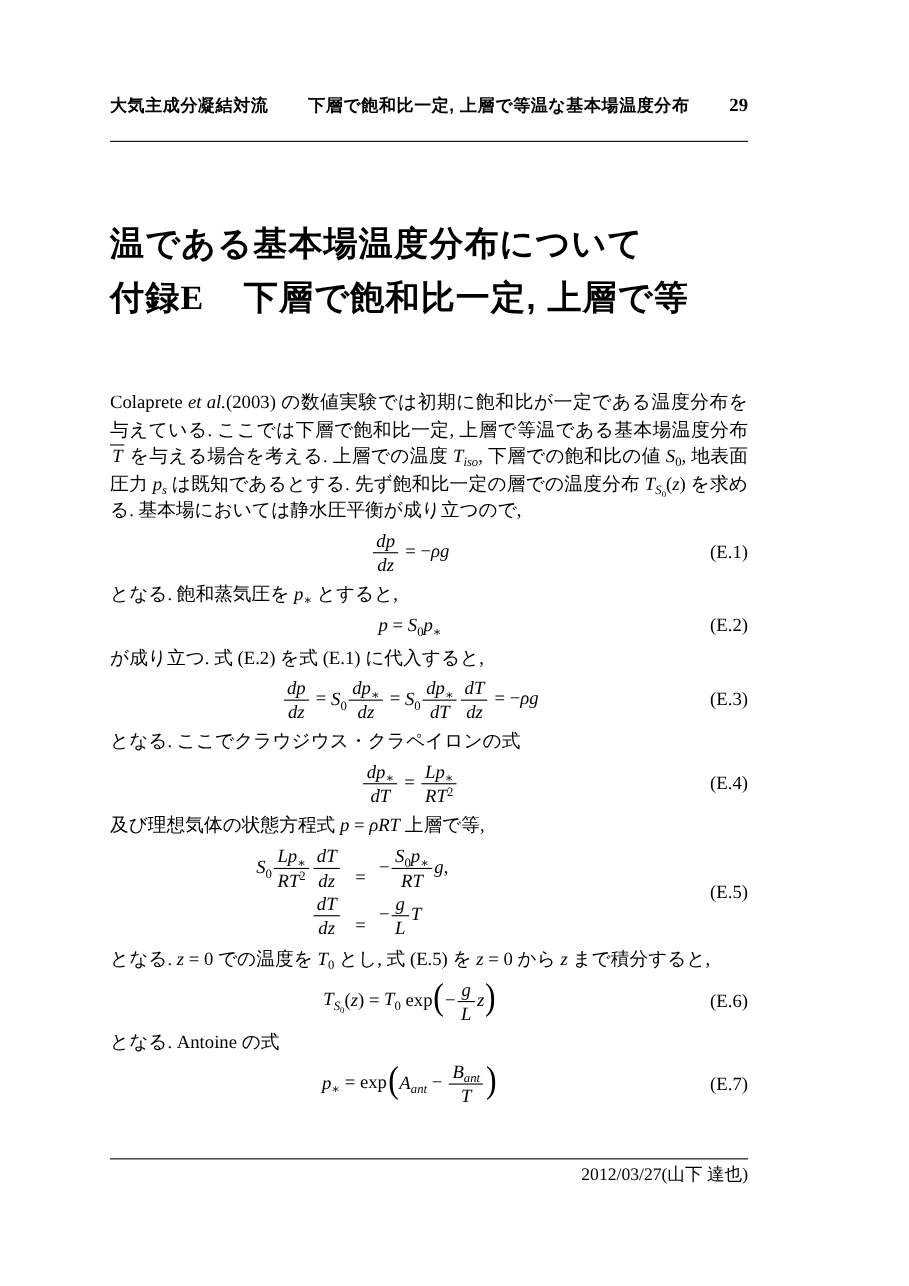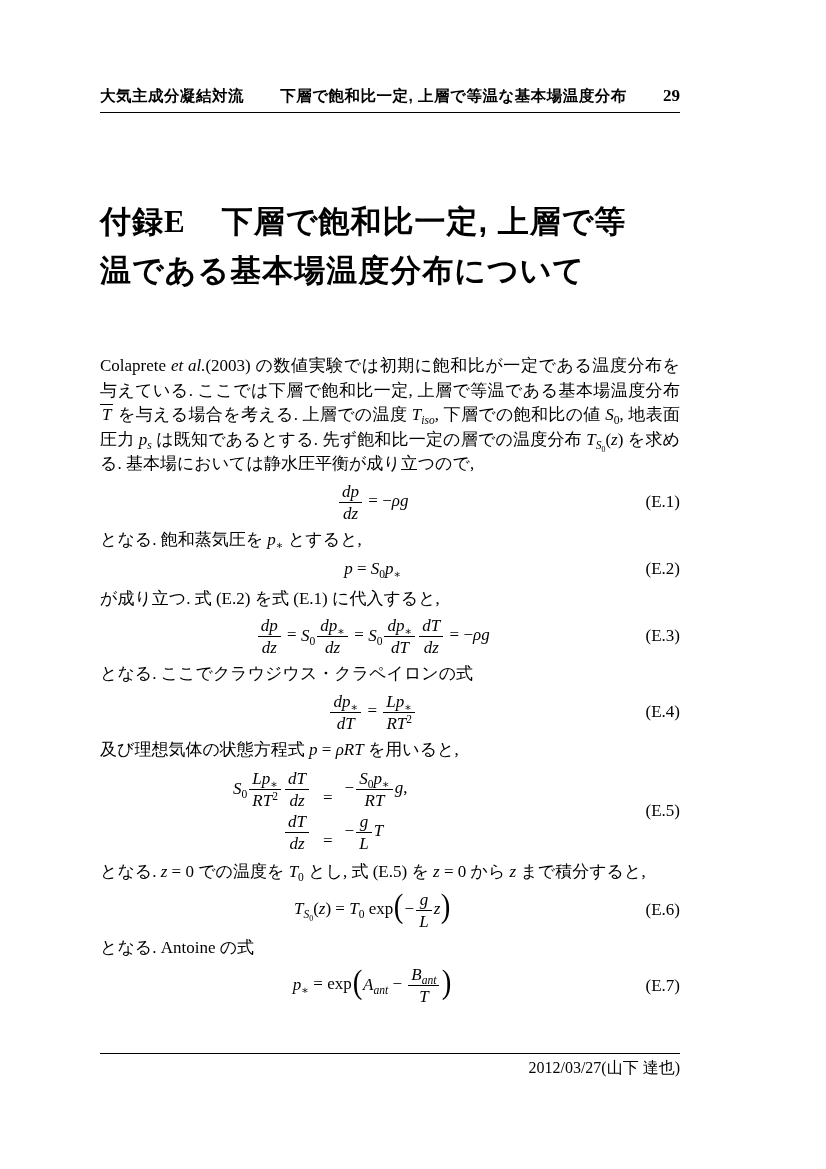--- a/index.html
+++ b/index.html
@@ -2,21 +2,21 @@
 <html><head>
 <meta charset="utf-8">
 <style>
   html,body{margin:0;padding:0;background:#ffffff;}
   .page{position:relative;width:826px;height:1169px;background:#fff;color:#000;
         font-family:"Liberation Serif","DejaVu Serif",serif;overflow:hidden;}
 
   
   .header{position:absolute;left:100px;width:580px;top:86px;
           display:flex;align-items:baseline;justify-content:space-between;
-          border-bottom:1.5px solid #000;padding-bottom:5px;}
+          border-bottom:1.5px solid #000;padding-bottom:21px;}
   .header .h-left,.header .h-center{font-family:"Liberation Sans","DejaVu Sans",sans-serif;
           font-size:15.5px;font-weight:600;letter-spacing:0.5px;}
   .header .h-page{font-size:17px;font-weight:bold;}
 
   
   .title{position:absolute;left:100px;width:600px;top:197px;
          font-family:"Liberation Sans","DejaVu Sans",sans-serif;
          font-weight:bold;font-size:31px;line-height:49px;letter-spacing:1px;}
   .title .t-num{font-family:"Liberation Serif","DejaVu Serif",serif;}
   .title .t-gap{display:inline-block;width:36px;}
@@ -59,24 +59,24 @@
 <div class="page">
 
   <div class="header">
     <span class="h-left">大気主成分凝結対流</span>
     <span class="h-center">下層で飽和比一定, 上層で等温な基本場温度分布</span>
     <span class="h-page">29</span>
   </div>
 
   <div class="title">
     <div>
-      <span class="t-jp">付録</span><span class="t-num">E</span><span class="t-gap"></span><span>下層で飽和比一定, 上層で等</span>
+      <span>温である基本場温度分布について</span>
     </div>
     <div>
-      <span>温である基本場温度分布について</span>
+      <span class="t-jp">付録</span><span class="t-num">E</span><span class="t-gap"></span><span>下層で飽和比一定, 上層で等</span>
     </div>
   </div>
 
   <div class="docbody">
       <div class="para"><span class="mr">Colaprete </span><span class="mit">et al.</span><span class="mr">(2003) の数値実験では初期に飽和比が一定である温度分布を与えている. ここでは下層で飽和比一定, 上層で等温である基本場温度分布 </span><span class="ovl"><span class="mi">T</span></span><span class="mr"> を与える場合を考える. 上層での温度 </span><span class="msb"><span class="mi">T</span><sub><span class="mi">iso</span></sub></span><span class="mr">, 下層での飽和比の値 </span><span class="msb"><span class="mi">S</span><sub><span class="mr">0</span></sub></span><span class="mr">, 地表面圧力 </span><span class="msb"><span class="mi">p</span><sub><span class="mi">s</span></sub></span><span class="mr"> は既知であるとする. 先ず飽和比一定の層での温度分布 </span><span class="msb"><span class="mi">T</span><sub><span class="msb"><span class="mi">S</span><sub><span class="mr">0</span></sub></span></sub></span><span class="mr">(</span><span class="mi">z</span><span class="mr">) を求める. 基本場においては静水圧平衡が成り立つので,</span></div>
       <div class="eq-row">
         <div class="eq-body"><span class="mfrac"><span class="num"><span class="mi">dp</span></span><span class="den"><span class="mi">dz</span></span></span><span class="mr"> = −</span><span class="mi">ρg</span></div>
         <div class="eq-num">(E.1)</div>
       </div>
       <div class="para"><span class="mr">となる. 飽和蒸気圧を </span><span class="msb"><span class="mi">p</span><sub><span class="mr">∗</span></sub></span><span class="mr"> とすると,</span></div>
@@ -87,21 +87,21 @@
       <div class="para"><span class="mr">が成り立つ. 式 (E.2) を式 (E.1) に代入すると,</span></div>
       <div class="eq-row">
         <div class="eq-body"><span class="mfrac"><span class="num"><span class="mi">dp</span></span><span class="den"><span class="mi">dz</span></span></span><span class="mr"> = </span><span class="msb"><span class="mi">S</span><sub><span class="mr">0</span></sub></span><span class="mfrac"><span class="num"><span class="msb"><span class="mi">dp</span><sub><span class="mr">∗</span></sub></span></span><span class="den"><span class="mi">dz</span></span></span><span class="mr"> = </span><span class="msb"><span class="mi">S</span><sub><span class="mr">0</span></sub></span><span class="mfrac"><span class="num"><span class="msb"><span class="mi">dp</span><sub><span class="mr">∗</span></sub></span></span><span class="den"><span class="mi">dT</span></span></span><span class="mfrac"><span class="num"><span class="mi">dT</span></span><span class="den"><span class="mi">dz</span></span></span><span class="mr"> = −</span><span class="mi">ρg</span></div>
         <div class="eq-num">(E.3)</div>
       </div>
       <div class="para"><span class="mr">となる. ここでクラウジウス・クラペイロンの式</span></div>
       <div class="eq-row">
         <div class="eq-body"><span class="mfrac"><span class="num"><span class="msb"><span class="mi">dp</span><sub><span class="mr">∗</span></sub></span></span><span class="den"><span class="mi">dT</span></span></span><span class="mr"> = </span><span class="mfrac"><span class="num"><span class="mi">L</span><span class="msb"><span class="mi">p</span><sub><span class="mr">∗</span></sub></span></span><span class="den"><span class="mi">R</span><span class="msb"><span class="mi">T</span><sup><span class="mr">2</span></sup></span></span></span></div>
         <div class="eq-num">(E.4)</div>
       </div>
-      <div class="para"><span class="mr">及び理想気体の状態方程式 </span><span class="mi">p</span><span class="mr"> = </span><span class="mi">ρRT</span><span class="mr"> を用いると,</span></div>
+      <div class="para"><span class="mr">及び理想気体の状態方程式 </span><span class="mi">p</span><span class="mr"> = </span><span class="mi">ρRT</span><span class="mr"> 上層で等,</span></div>
       <div class="eq-row">
         <div class="eq-body eq-align">
           <div class="arow">
             <span class="acl"><span class="msb"><span class="mi">S</span><sub><span class="mr">0</span></sub></span><span class="mfrac"><span class="num"><span class="mi">L</span><span class="msb"><span class="mi">p</span><sub><span class="mr">∗</span></sub></span></span><span class="den"><span class="mi">R</span><span class="msb"><span class="mi">T</span><sup><span class="mr">2</span></sup></span></span></span><span class="mfrac"><span class="num"><span class="mi">dT</span></span><span class="den"><span class="mi">dz</span></span></span></span>
             <span class="asign">=</span>
             <span class="acr"><span class="mr">−</span><span class="mfrac"><span class="num"><span class="msb"><span class="mi">S</span><sub><span class="mr">0</span></sub></span><span class="msb"><span class="mi">p</span><sub><span class="mr">∗</span></sub></span></span><span class="den"><span class="mi">RT</span></span></span><span class="mi">g</span><span class="mr">,</span></span>
           </div>
           <div class="arow">
             <span class="acl"><span class="mfrac"><span class="num"><span class="mi">dT</span></span><span class="den"><span class="mi">dz</span></span></span></span>
             <span class="asign">=</span>

